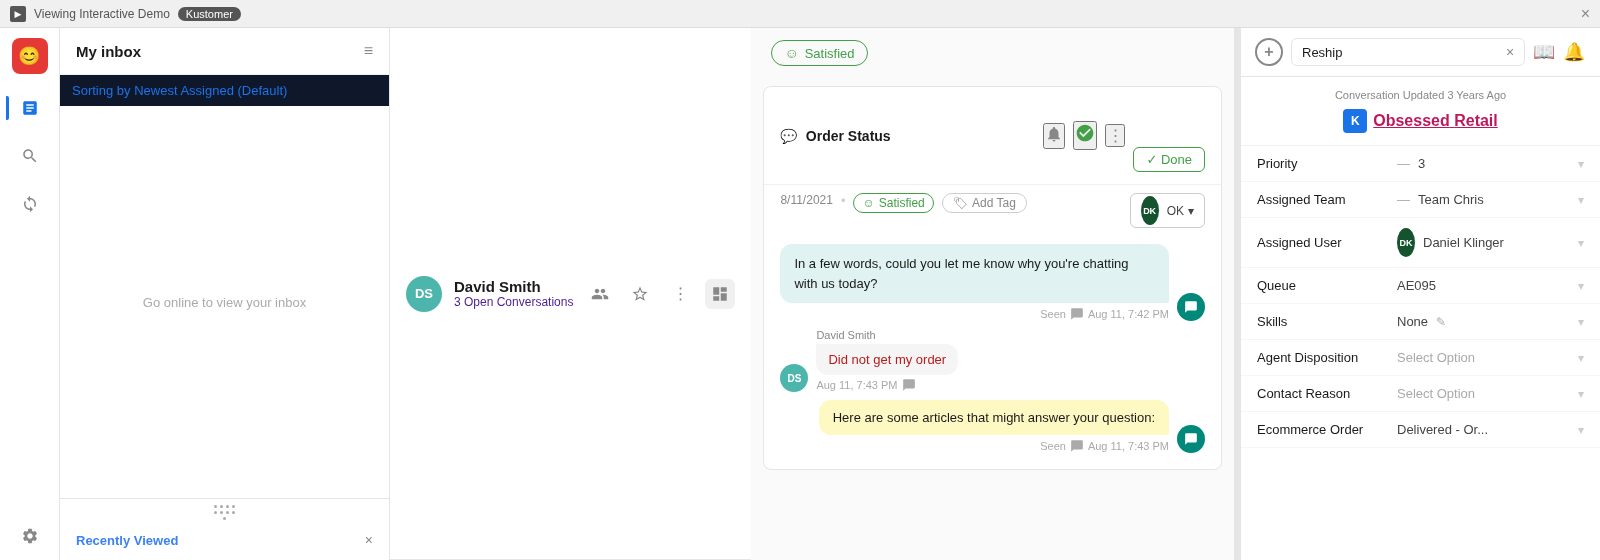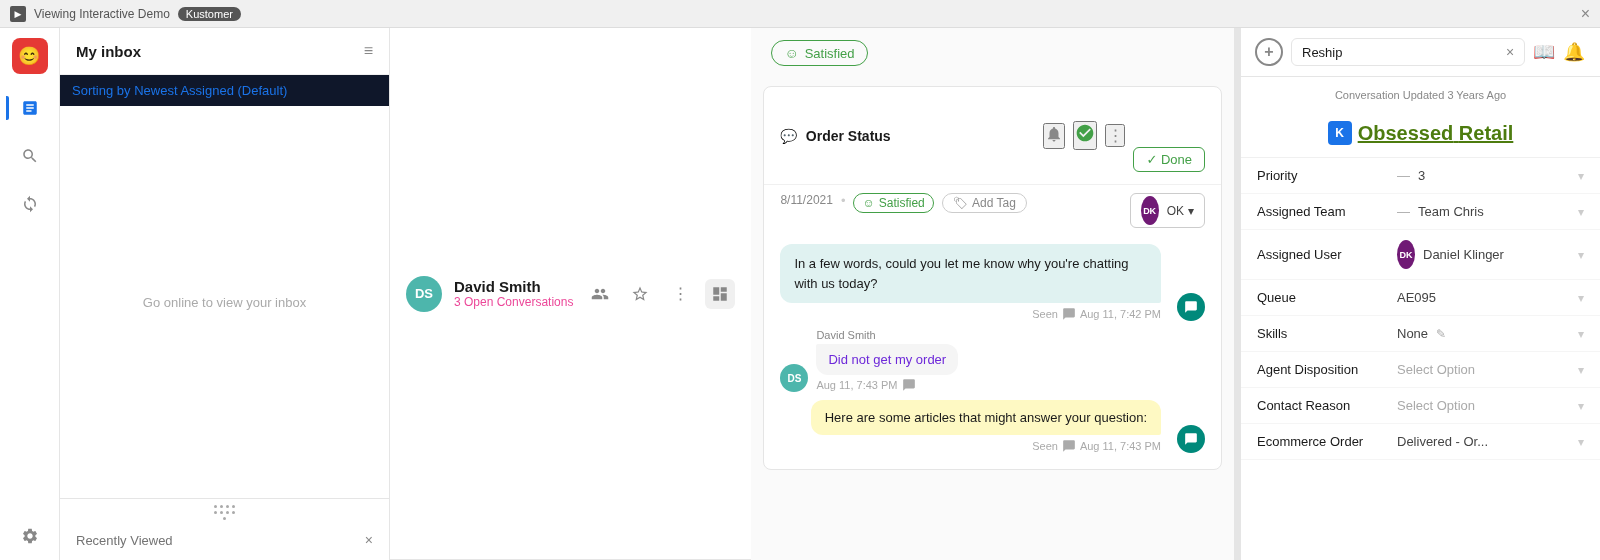--- a/index.html
+++ b/index.html
@@ -83,41 +83,41 @@
     .inbox-footer {
       border-top: 1px solid #e5e5e5; padding: 0;
     }
     .recently-viewed-header {
       padding: 12px 16px; display: flex; align-items: center; justify-content: space-between;
       background: white;
     }
     .drag-dot {
       width: 3px; height: 3px; background: #aaa; border-radius: 50%;
     }
-    .recently-viewed-title { font-size: 13px; font-weight: 400; color: #737373; }
+    .recently-viewed-title { font-size: 13px; font-weight: 700; color: #3b82f6; }
     .recently-viewed-close { color: #888; cursor: pointer; font-size: 14px; }
 
     
     .conversation-area {
       flex: 1; display: flex; flex-direction: row; background: white; overflow: hidden;
     }
 
     .conversation-header {
       padding: 12px 16px; border-bottom: 1px solid #e5e5e5;
       display: flex; align-items: center; gap: 12px;
     }
     .avatar-ds {
       width: 36px; height: 36px; border-radius: 50%;
       background: #4db6ac; display: flex; align-items: center;
       justify-content: center; color: white; font-size: 13px; font-weight: 600;
       flex-shrink: 0;
     }
     .conv-header-info { flex: 1; }
     .conv-header-name { font-size: 15px; font-weight: 600; color: #1a1a1a; }
-    .conv-header-sub { font-size: 12px; color: #ec4899; }
+    .conv-header-sub { font-size: 12px; color: #4c1d95; }
     .conv-header-actions { display: flex; align-items: center; gap: 10px; }
     .header-action-btn {
       width: 30px; height: 30px; border-radius: 6px; border: none;
       background: none; cursor: pointer; display: flex; align-items: center;
       justify-content: center; color: #888; font-size: 16px;
     }
     .header-action-btn.layout-btn {
       background: #f0f0f0;
     }
 
@@ -179,21 +179,21 @@
     .ok-badge {
       margin-left: auto; background: white; border: 1px solid #ccc;
       border-radius: 6px; padding: 2px 10px; font-size: 12px;
       color: #444; cursor: pointer; display: flex; align-items: center; gap: 4px;
     }
 
     
     .message-area { padding: 8px 16px; }
 
     .bot-message {
-      display: flex; justify-content: flex-end; margin-bottom: 8px; gap: 8px;
+      display: flex; justify-content: flex-end; margin-bottom: 8px;
     }
     .bot-bubble {
       background: #e0f2f1; border-radius: 12px 12px 2px 12px;
       padding: 10px 14px; max-width: 480px; font-size: 13px; color: #1a1a1a;
       line-height: 1.5; position: relative;
     }
     .bot-avatar {
       width: 28px; height: 28px; border-radius: 50%;
       background: #00897b; display: flex; align-items: center;
       justify-content: center; color: white; font-size: 12px;
@@ -212,21 +212,21 @@
     .user-avatar-sm {
       width: 28px; height: 28px; border-radius: 50%;
       background: #4db6ac; display: flex; align-items: center;
       justify-content: center; color: white; font-size: 10px; font-weight: 600;
       flex-shrink: 0;
     }
     .user-msg-content { flex: 1; }
     .user-name { font-size: 11px; color: #888; margin-bottom: 3px; }
     .user-bubble {
       background: #f5f5f5; border-radius: 2px 12px 12px 12px;
-      padding: 8px 12px; font-size: 13px; color: #6d28d9;
+      padding: 8px 12px; font-size: 13px; color: #b91c1c;
       display: inline-block;
     }
     .user-message-meta {
       font-size: 11px; color: #aaa;
       margin-top: 3px; display: flex; align-items: center; gap: 4px;
     }
 
     .articles-bubble {
       background: #fef9c3; border-radius: 12px 12px 2px 12px;
       padding: 10px 14px; max-width: 480px; font-size: 13px; color: #1a1a1a;
@@ -259,48 +259,48 @@
       display: flex; align-items: center; justify-content: space-between;
     }
     .search-text { color: #1a1a1a; font-size: 13px; }
     .search-clear { color: #888; cursor: pointer; font-size: 14px; }
     .book-icon { color: #888; font-size: 18px; cursor: pointer; }
     .bell-icon { color: #888; font-size: 18px; cursor: pointer; }
 
     .company-section {
       padding: 12px 16px; border-bottom: 1px solid #f0f0f0; text-align: center;
     }
-    .conv-updated { font-size: 11px; color: #888; margin-bottom: 20px; }
+    .conv-updated { font-size: 11px; color: #888; margin-bottom: 8px; }
     .company-logo {
       display: flex; align-items: center; justify-content: center; gap: 6px;
     }
     .company-icon {
       width: 24px; height: 24px; background: #1a73e8; border-radius: 4px;
       display: flex; align-items: center; justify-content: center;
       color: white; font-size: 12px; font-weight: bold;
     }
     .company-name {
-      font-size: 20px; font-weight: 600; color: #4d7c0f;
+      font-size: 16px; font-weight: 600; color: #be185d;
       text-decoration: underline; cursor: pointer;
     }
     .company-name span { font-weight: 800; }
 
     
     .fields-list { overflow-y: auto; flex: 1; }
     .field-row {
       padding: 10px 16px; display: flex; align-items: center;
       border-bottom: 1px solid #f5f5f5;
     }
     .field-label { color: #1a1a1a; font-size: 13px; font-weight: 500; width: 140px; flex-shrink: 0; }
     .field-value { color: #444; font-size: 13px; flex: 1; display: flex; align-items: center; gap: 4px; }
     .field-value.muted { color: #aaa; }
     .field-chevron { color: #ccc; margin-left: auto; font-size: 12px; }
     .field-dash { color: #aaa; margin-right: 4px; }
     .ok-avatar {
-      width: 18px; height: 29px; border-radius: 50%; background: #701a75;
+      width: 18px; height: 29px; border-radius: 50%; background: #14532d;
       display: inline-flex; align-items: center; justify-content: center;
       color: white; font-size: 9px; font-weight: 600; margin-right: 4px;
     }
     .edit-icon { color: #aaa; font-size: 12px; cursor: pointer; margin-left: 4px; }
   </style>
 </head>
 <body>
 
 <div class="top-banner">
   <div class="logo-icon">▶</div>

